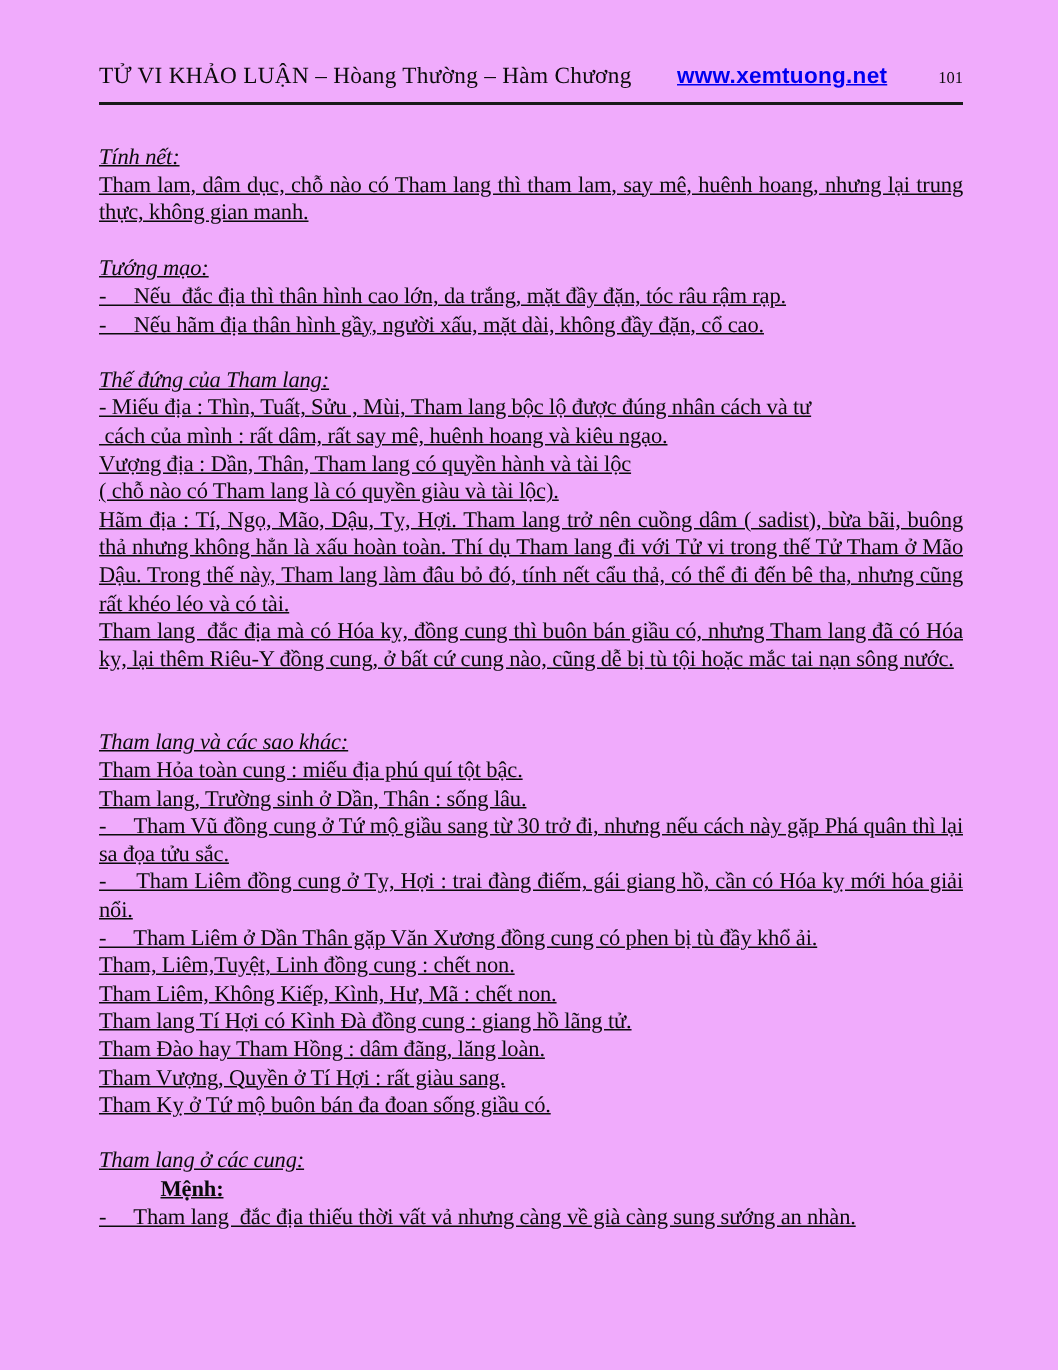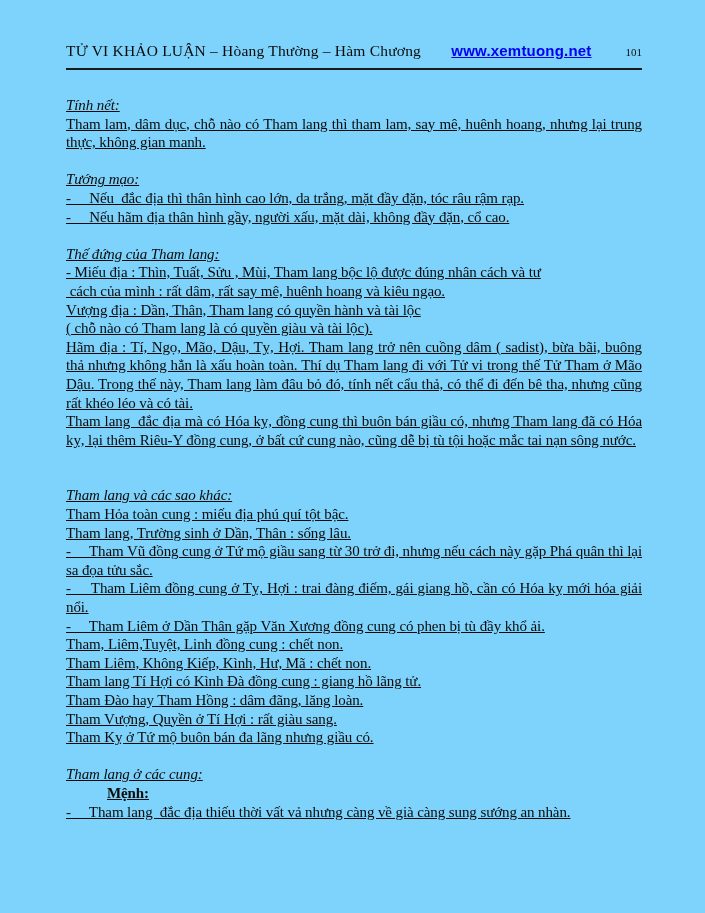--- a/index.html
+++ b/index.html
@@ -4,21 +4,21 @@
 <style>
   html, body {
     margin: 0;
     padding: 0;
     background: #ffffff;
   }
   .page {
     position: relative;
     width: 705px;
     height: 913px;
-    background: #7dd3fc;
+    background: #f0abfc;
     overflow: hidden;
     font-family: "Liberation Serif", serif;
     color: #0b0b0b;
   }
   .header {
     position: absolute;
     left: 66px;
     width: 576px;
     top: 42px;
     display: flex;
@@ -102,19 +102,19 @@
       <div class="blk para">Tham Hỏa toàn cung : miếu địa phú quí tột bậc.</div>
       <div class="blk para">Tham lang, Trường sinh ở Dần, Thân : sống lâu.</div>
       <div class="blk para">-&nbsp;&nbsp;&nbsp;&nbsp; Tham Vũ đồng cung ở Tứ mộ giầu sang từ 30 trở đi, nhưng nếu cách này gặp Phá quân thì lại sa đọa tửu sắc.</div>
       <div class="blk para">-&nbsp;&nbsp;&nbsp;&nbsp; Tham Liêm đồng cung ở Tỵ, Hợi : trai đàng điếm, gái giang hồ, cần có Hóa kỵ mới hóa giải nổi.</div>
       <div class="blk para">-&nbsp;&nbsp;&nbsp;&nbsp; Tham Liêm ở Dần Thân gặp Văn Xương đồng cung có phen bị tù đầy khổ ải.</div>
       <div class="blk para">Tham, Liêm,Tuyệt, Linh đồng cung : chết non.</div>
       <div class="blk para">Tham Liêm, Không Kiếp, Kình, Hư, Mã : chết non.</div>
       <div class="blk para">Tham lang Tí Hợi có Kình Đà đồng cung : giang hồ lãng tử.</div>
       <div class="blk para">Tham Đào hay Tham Hồng : dâm đãng, lăng loàn.</div>
       <div class="blk para">Tham Vượng, Quyền ở Tí Hợi : rất giàu sang.</div>
-      <div class="blk para">Tham Kỵ ở Tứ mộ buôn bán đa lãng nhưng giầu có.</div>
+      <div class="blk para">Tham Kỵ ở Tứ mộ buôn bán đa đoan sống giầu có.</div>
       <div class="blk spacer"></div>
       <div class="blk heading">Tham lang ở các cung:</div>
       <div class="blk bold">Mệnh:</div>
       <div class="blk para">-&nbsp;&nbsp;&nbsp;&nbsp; Tham lang&nbsp; đắc địa thiếu thời vất vả nhưng càng về già càng sung sướng an nhàn.</div>
     </div>
 </div>
 
 </body></html>

